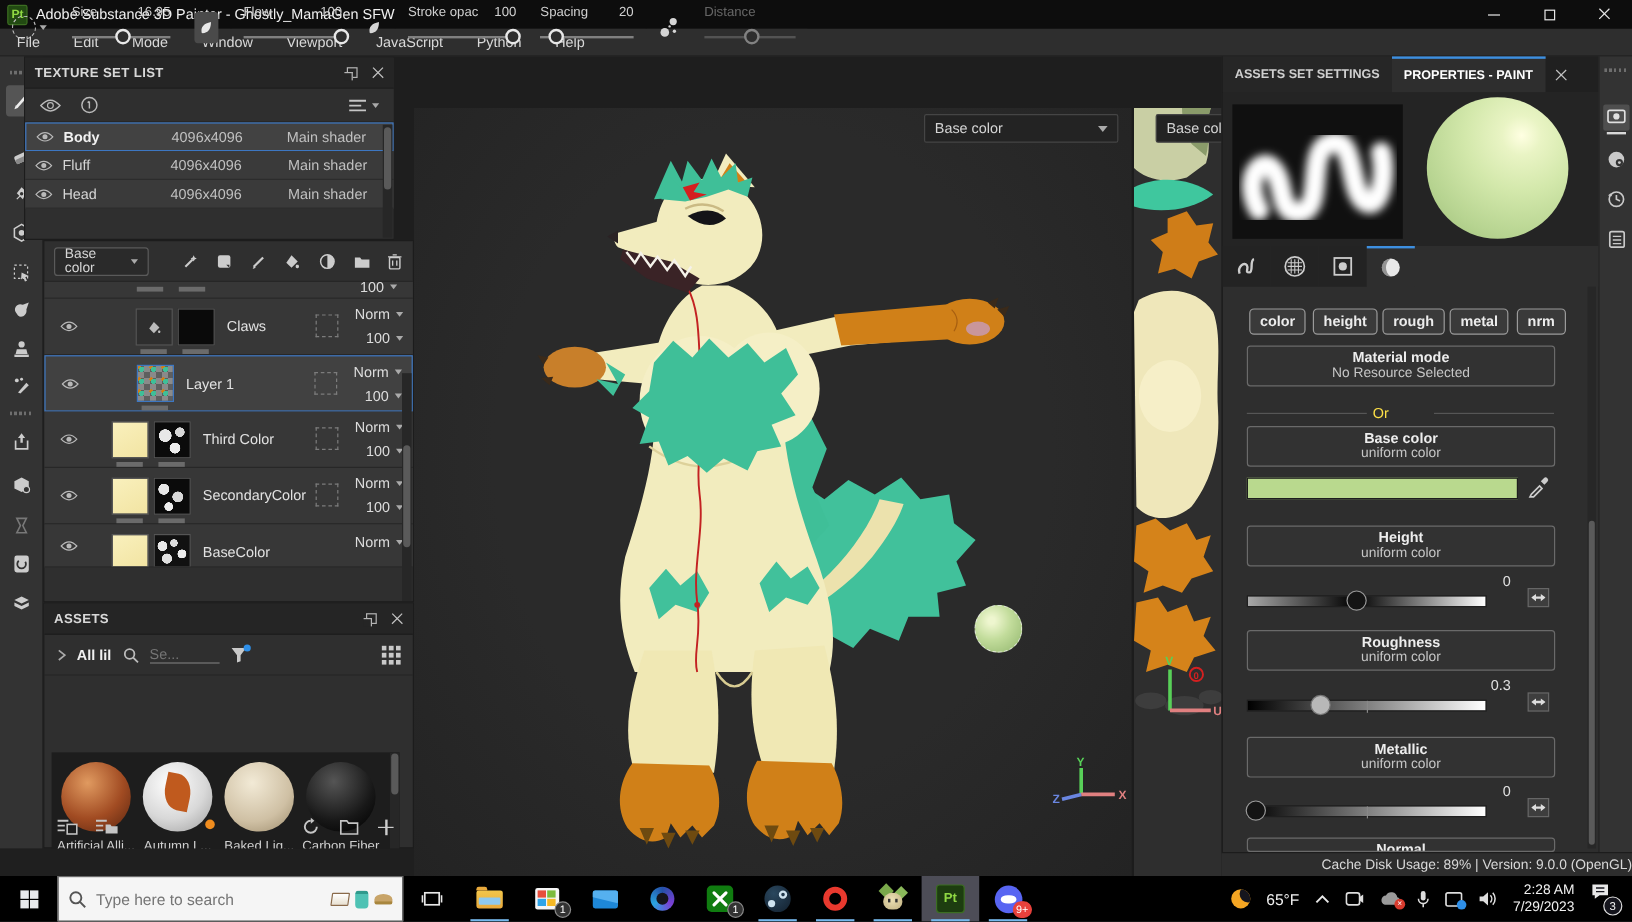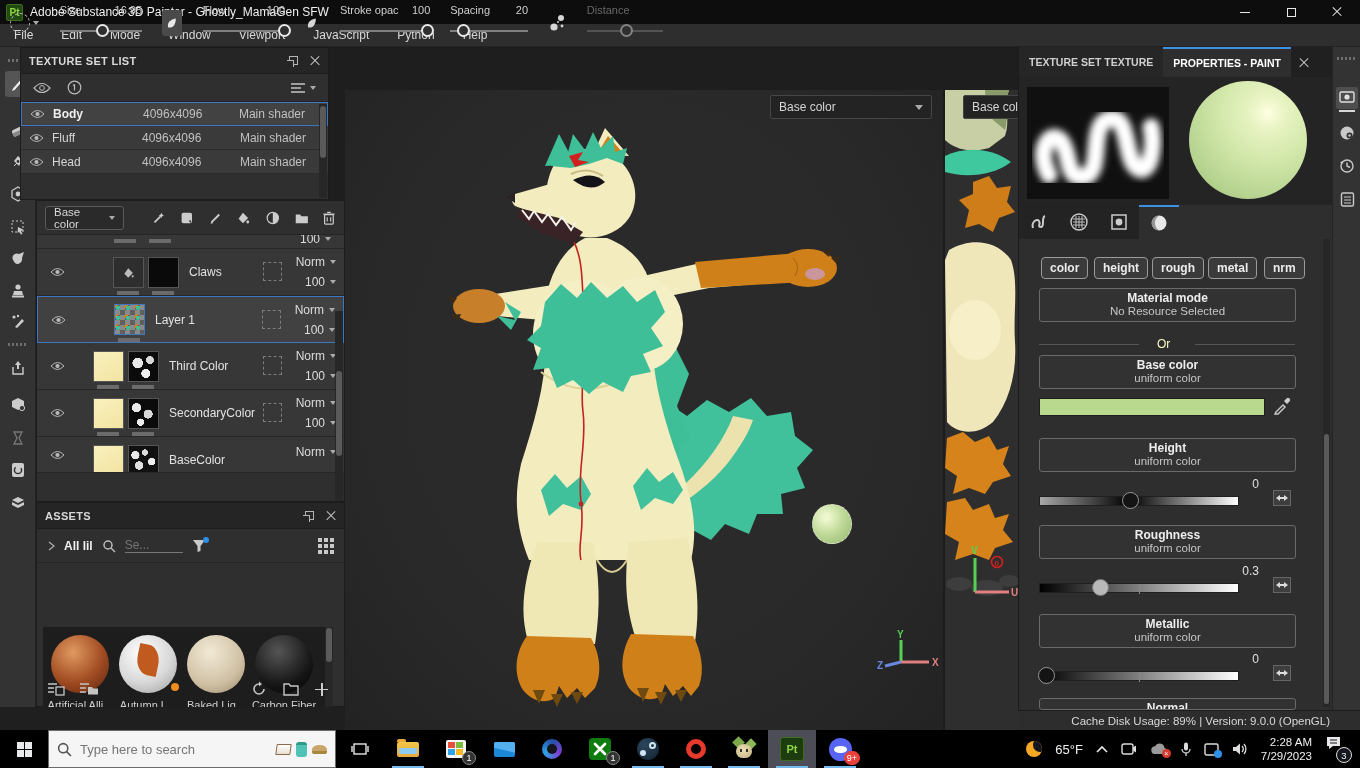--- a/index.html
+++ b/index.html
@@ -105,21 +105,21 @@
 .stab.active{background:#2e2e2e;border-top:2px solid #3d8fe0}
 .chbtn{position:absolute;border:1px solid #9a9a9a;border-radius:4px;background:#3a3a3a;color:#ececec;font-weight:bold;font-size:12px;height:22px;display:flex;align-items:center;padding:0 8px}
 .pbox{position:absolute;left:20px;width:257px;height:34px;border:1px solid #6a6a6a;border-radius:3px;background:#323232;text-align:center;padding-top:2px;overflow:hidden}
 .pbox .bt{font-weight:bold;font-size:12px;color:#ededed}
 .pbox .bs{font-size:11.5px;color:#c6c6c6}
 .orline{position:absolute;height:1px;background:#565656;top:7px}
 .pval{position:absolute;width:60px;text-align:right;color:#e0e0e0;font-size:12px}
 .ptrack{position:absolute;left:20px;width:200px;height:10px;border:1px solid #1f1f1f}
 .phandle{position:absolute;top:-5px;width:17px;height:17px;border-radius:50%;border:1.5px solid #999}
 .expbox{position:absolute;width:18px;height:16px;background:#3e3e3e;border:1px solid #666;display:flex;align-items:center;justify-content:center}
-#rstatus{left:1018px;top:710px;width:342px;height:20px;background:#2d2d2d;border-top:1px solid #1c1c1c;display:flex;align-items:center;justify-content:flex-end;padding-right:30px;color:#d8d8d8;font-size:11.5px}
+#rstatus{left:1018px;top:710px;width:342px;height:20px;background:#2d2d2d;border-top:1px solid #1c1c1c;display:flex;align-items:center;justify-content:flex-end;color:#d8d8d8;font-size:11.5px}
 
 #rstrip{left:1332px;top:47px;width:28px;height:663px;background:#333;border-left:1px solid #242424}
 .rtool{position:absolute;left:3px;width:22px;height:22px;display:flex;align-items:center;justify-content:center}
 .rtool.sel{background:#4e4e4e;border-radius:2px}
 .rtool.sel::after{content:"";position:absolute;left:3px;right:3px;bottom:-3px;height:2px;background:#d8d8d8}
 
 #blfill{left:0;top:707px;width:345px;height:23px;background:#1f1f1f}
 
 #taskbar{left:0;top:730px;width:1360px;height:38px;background:#000000;display:flex;align-items:center}
 #startbtn{width:48px;height:38px;display:flex;align-items:center;justify-content:center}
@@ -722,21 +722,21 @@
       <circle cx="52" cy="472" r="5.5" fill="none" stroke="#d42020" stroke-width="1.6"></circle>
       <text x="49.5" y="476" fill="#d42020" font-size="8" font-weight="bold">0</text>
     </svg>
     <div class="vdrop" style="left:18px;top:5px;width:70px;overflow:hidden">
       <span style="white-space:nowrap">Base colo</span>
     </div>
   </div>
 
   <div id="rpanel" class="abs">
     <div class="rtabs">
-      <div class="rtab">TEXTURE SET TEXTURE</div>
+      <div class="rtab">ASSETS SET SETTINGS</div>
       <div class="rtab active">PROPERTIES - PAINT</div>
       <div style="display:flex;align-items:center;padding:0 8px">
           <span class="xic"></span>
         </div>
     </div>
     <div id="previews">
       <div id="brushprev">
         <svg width="142" height="112" viewBox="0 0 142 112">
           <defs>
               <filter id="blur1">
@@ -779,21 +779,21 @@
     <div class="chbtn" style="left:133px;top:210px">rough</div>
     <div class="chbtn" style="left:189px;top:210px">metal</div>
     <div class="chbtn" style="left:245px;top:210px">nrm</div>
 
     <div class="pbox" style="top:241px">
       <div class="bt">Material mode</div>
       <div class="bs">No Resource Selected</div>
     </div>
 
     <div class="orline" style="left:20px;width:100px;top:297px"></div>
-    <div style="position:absolute;left:138px;top:290px;color:#fef9c3">Or</div>
+    <div style="position:absolute;left:125px;top:290px;color:#fde047">Or</div>
     <div class="orline" style="left:176px;width:100px;top:297px"></div>
 
     <div class="pbox" style="top:308px">
       <div class="bt">Base color</div>
       <div class="bs">uniform color</div>
     </div>
     <div style="position:absolute;left:20px;top:351px;width:226px;height:18px;background:#b9d98e;border:1px solid #1e1e1e"></div>
     <svg class="abs" style="left:254px;top:350px" width="18" height="18" viewBox="0 0 18 18">
         <path d="M3 15 L10 8 L12 10 L5 17 L2 17 Z" fill="none" stroke="#ccc" stroke-width="1.4"></path>
         <path d="M11 4 l3 3 2.5 -2.5 a2 2 0 0 0 -3 -3 Z" fill="#ccc"></path>

